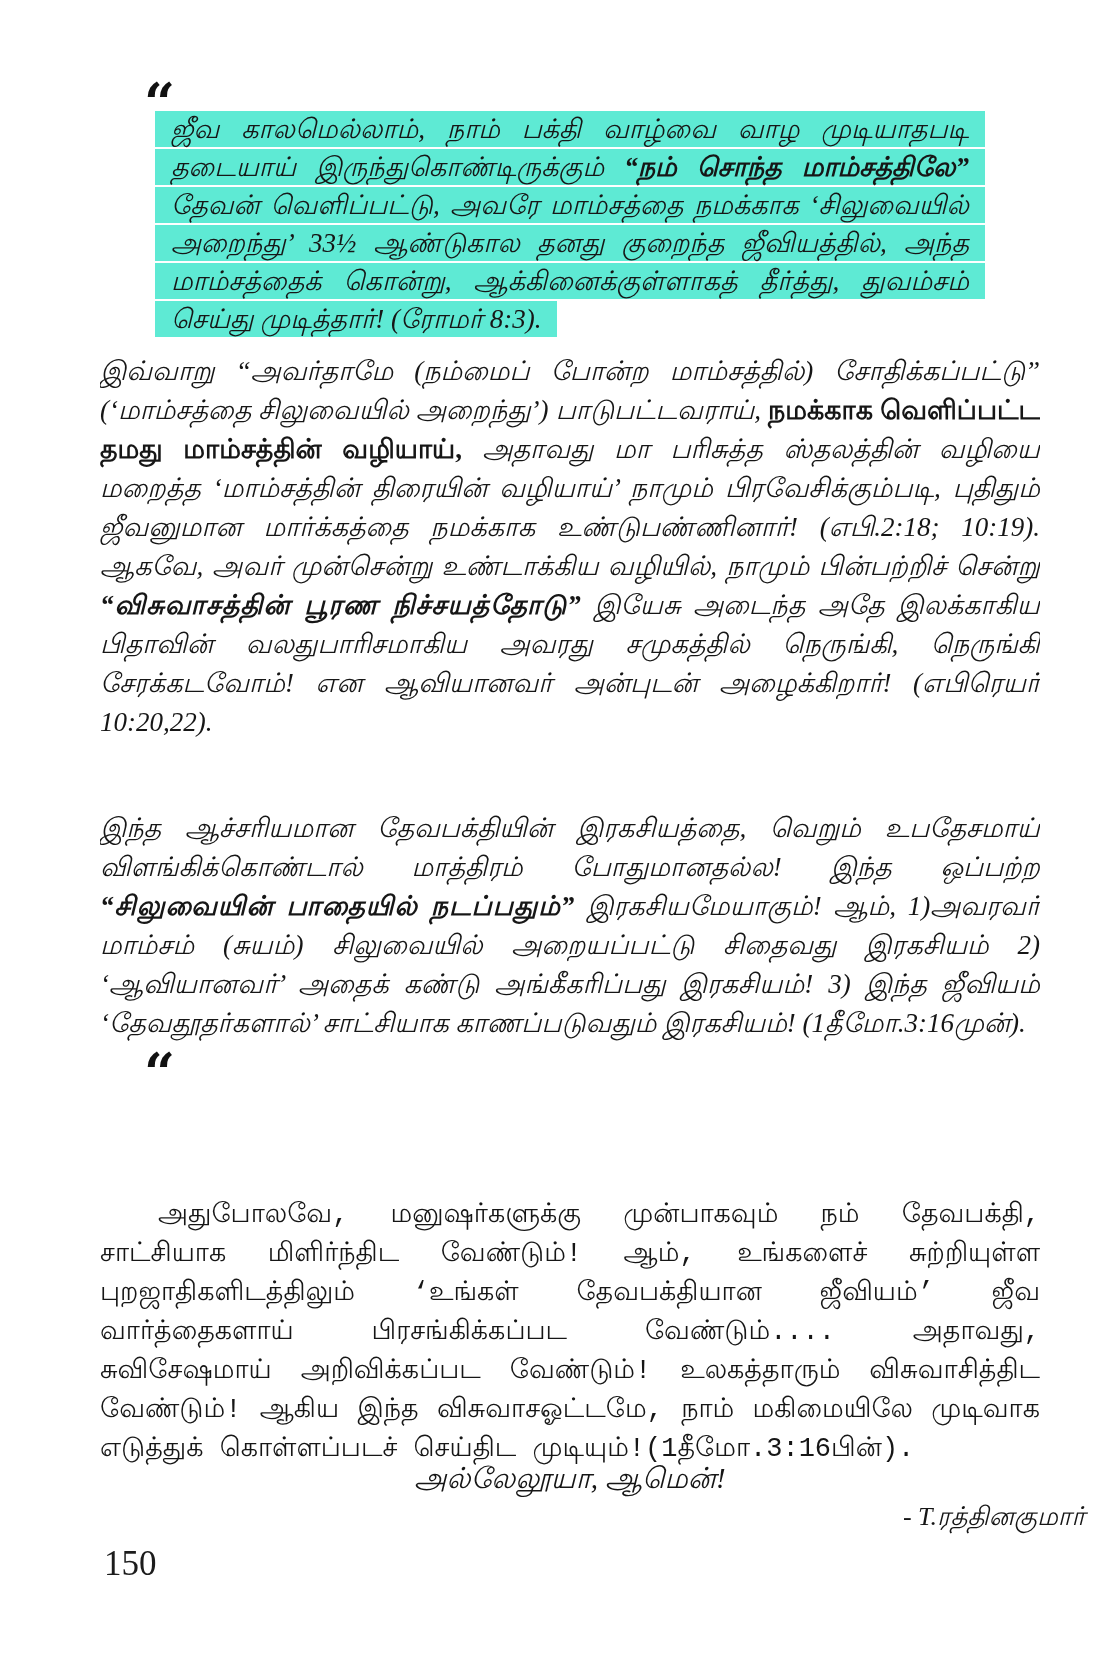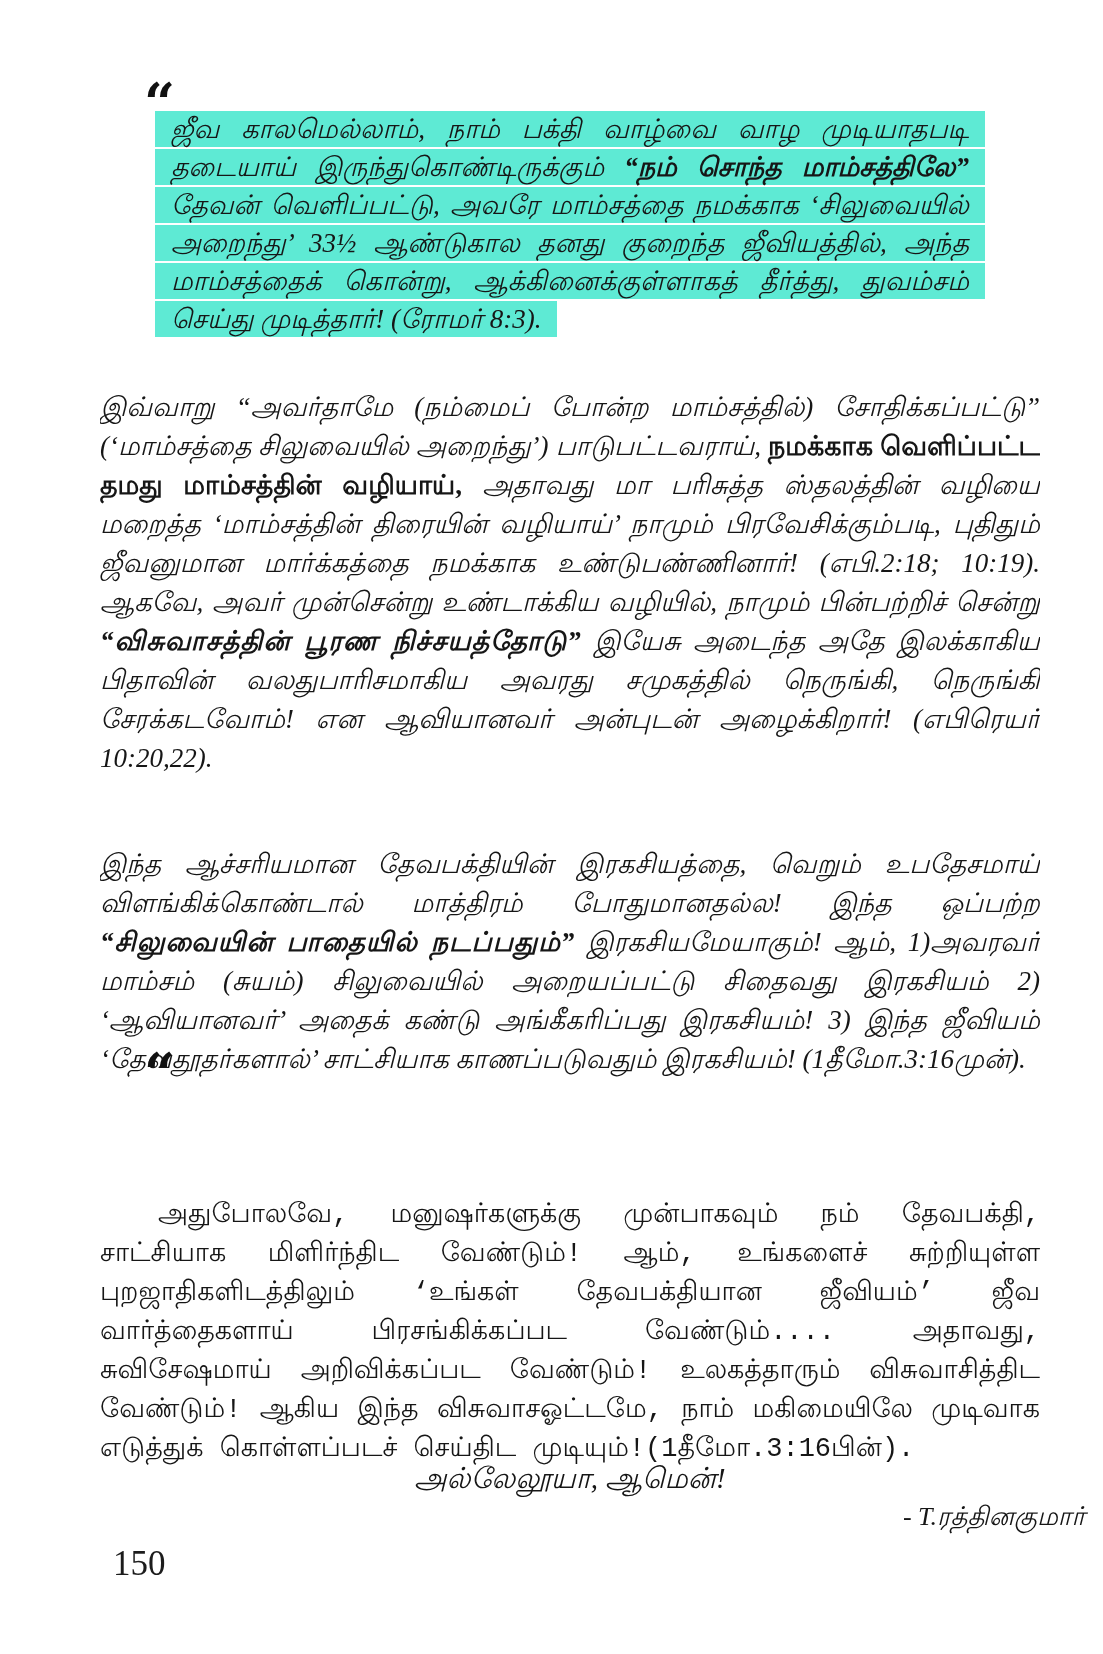--- a/index.html
+++ b/index.html
@@ -34,21 +34,21 @@
     -webkit-box-decoration-break: clone;
     box-decoration-break: clone;
     font-style: italic;
   }
   .para {
     text-align: justify;
     font-size: 27px;
     line-height: 39px;
     overflow: hidden;
   }
-  .italic { font-style: italic; margin-top: 36px; }
+  .italic { font-style: italic; }
   .b { font-weight: bold; }
   .upright { font-style: normal; }
   .spread { letter-spacing: 1px; }
   .closing {
     font-size: 29px;
     font-style: italic;
     text-align: center;
   }
   .byline {
     font-size: 26px;
@@ -83,15 +83,15 @@
 
 
   <div class="abs para" style="left:100px; top:1196px; width:940px; height:276px; text-indent:58px;font-family:Liberation Mono, monospace;">
     <span>அதுபோலவே, மனுஷர்களுக்கு முன்பாகவும் நம் தேவபக்தி, சாட்சியாக மிளிர்ந்திட வேண்டும்! ஆம், உங்களைச் சுற்றியுள்ள புறஜாதிகளிடத்திலும் ‘உங்கள் தேவபக்தியான ஜீவியம்’ ஜீவ வார்த்தைகளாய் பிரசங்கிக்கப்பட வேண்டும்.... அதாவது, சுவிசேஷமாய் அறிவிக்கப்பட வேண்டும்! உலகத்தாரும் விசுவாசித்திட வேண்டும்! ஆகிய இந்த விசுவாசஓட்டமே, நாம் மகிமையிலே முடிவாக எடுத்துக் கொள்ளப்படச் செய்திட முடியும்!(1தீமோ.3:16பின்).</span>
   </div>
 
   <div class="abs closing" style="left:100px; top:1462px; width:940px;">அல்லேலூயா, ஆமென்!</div>
 
   <div class="abs byline" style="left:100px; top:1502px; width:985px;">- T.ரத்தினகுமார்</div>
 
-  <div class="abs pagenum" style="left:113px; top:1544px;">150</div>
+  <div class="abs pagenum" style="left:104px; top:1544px;">150</div>
 
 </div>
 
 </body></html>

